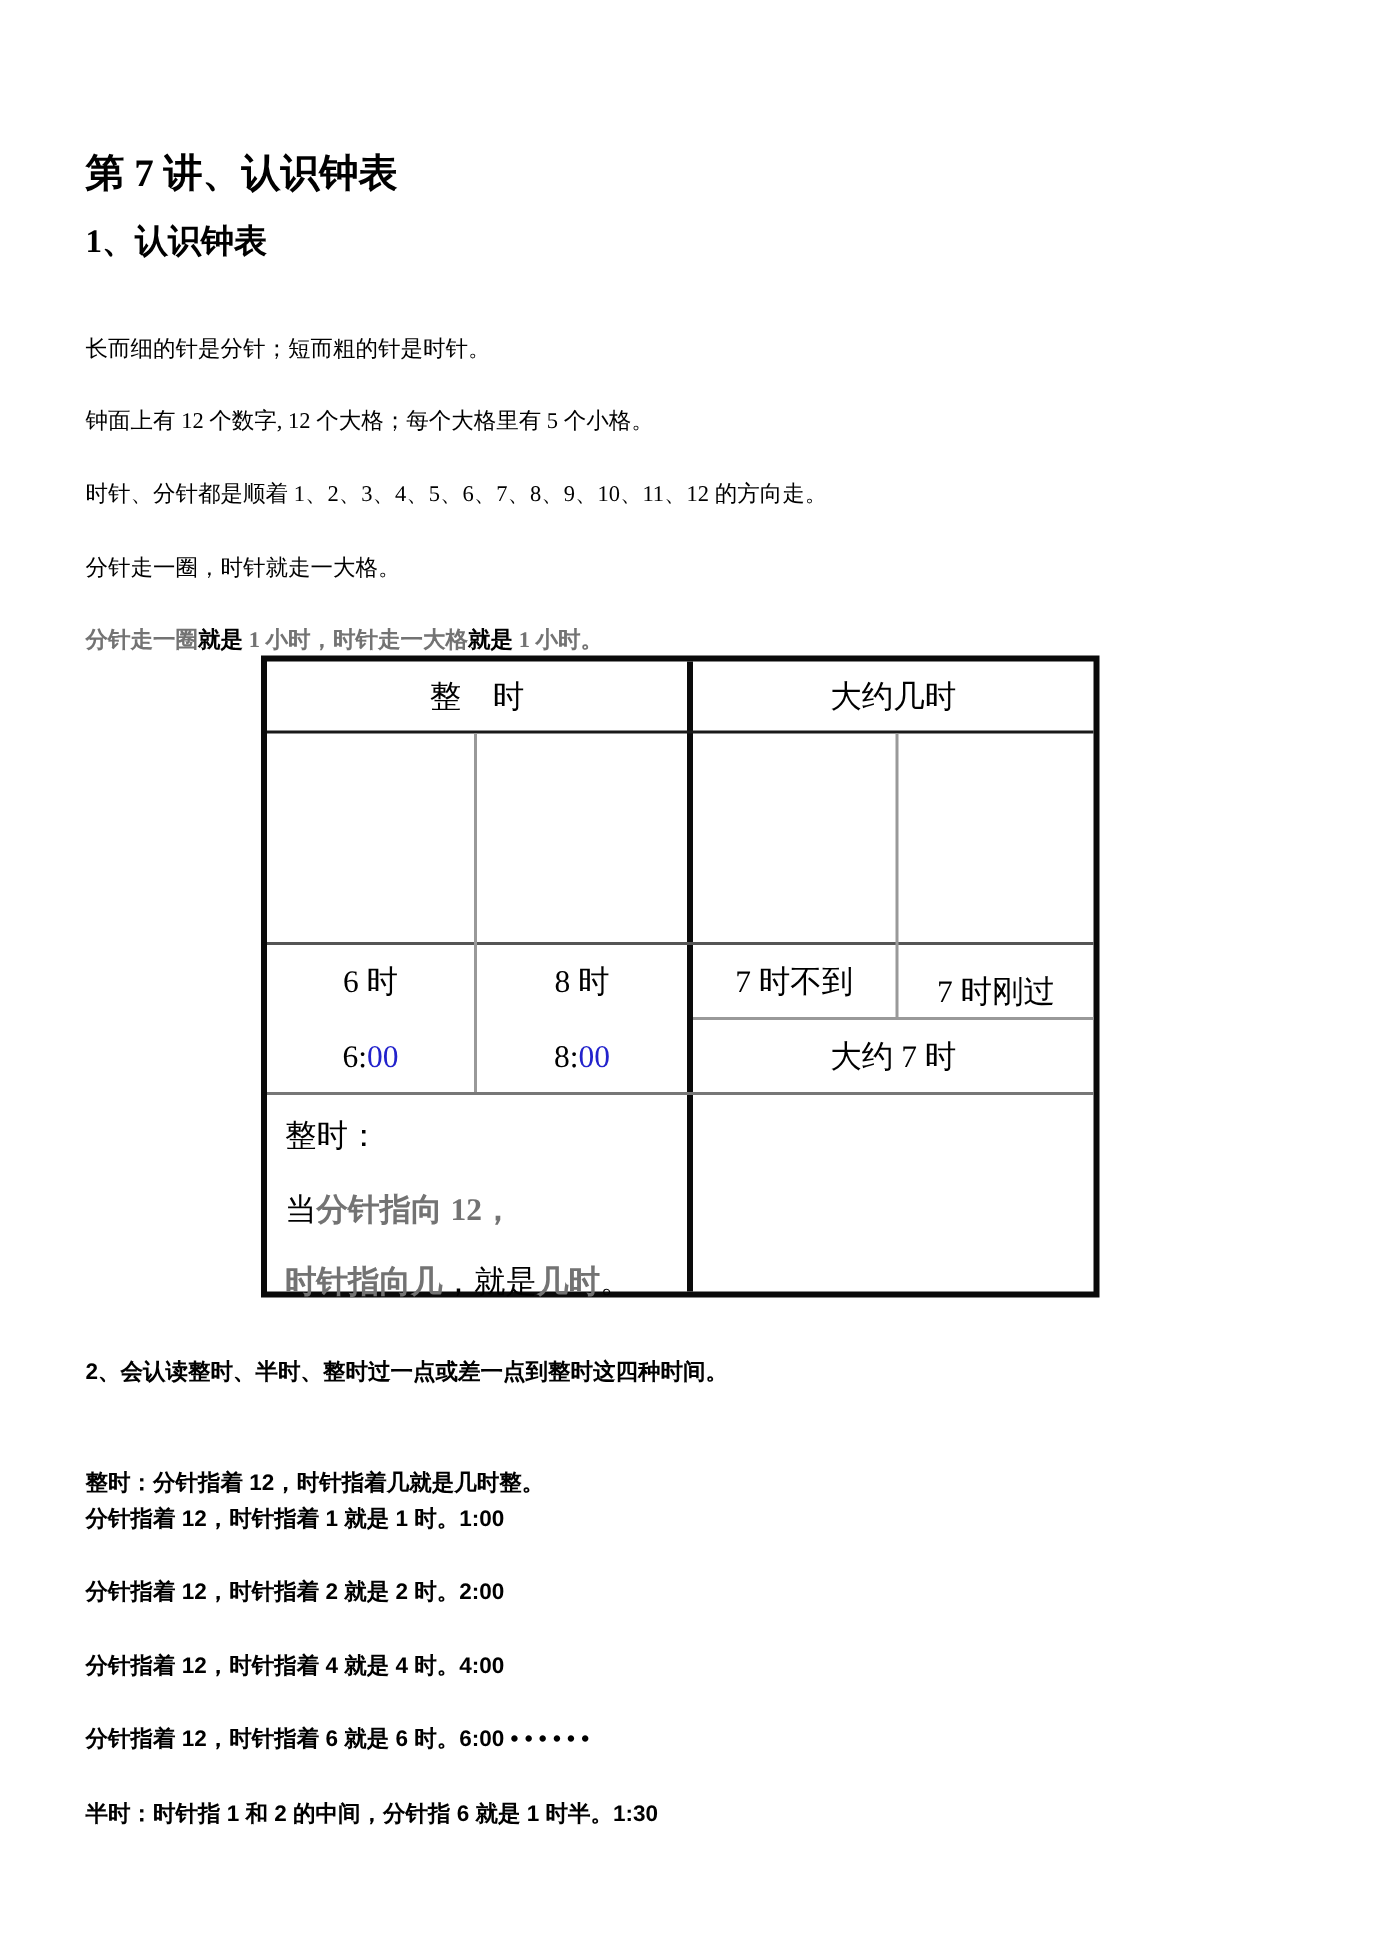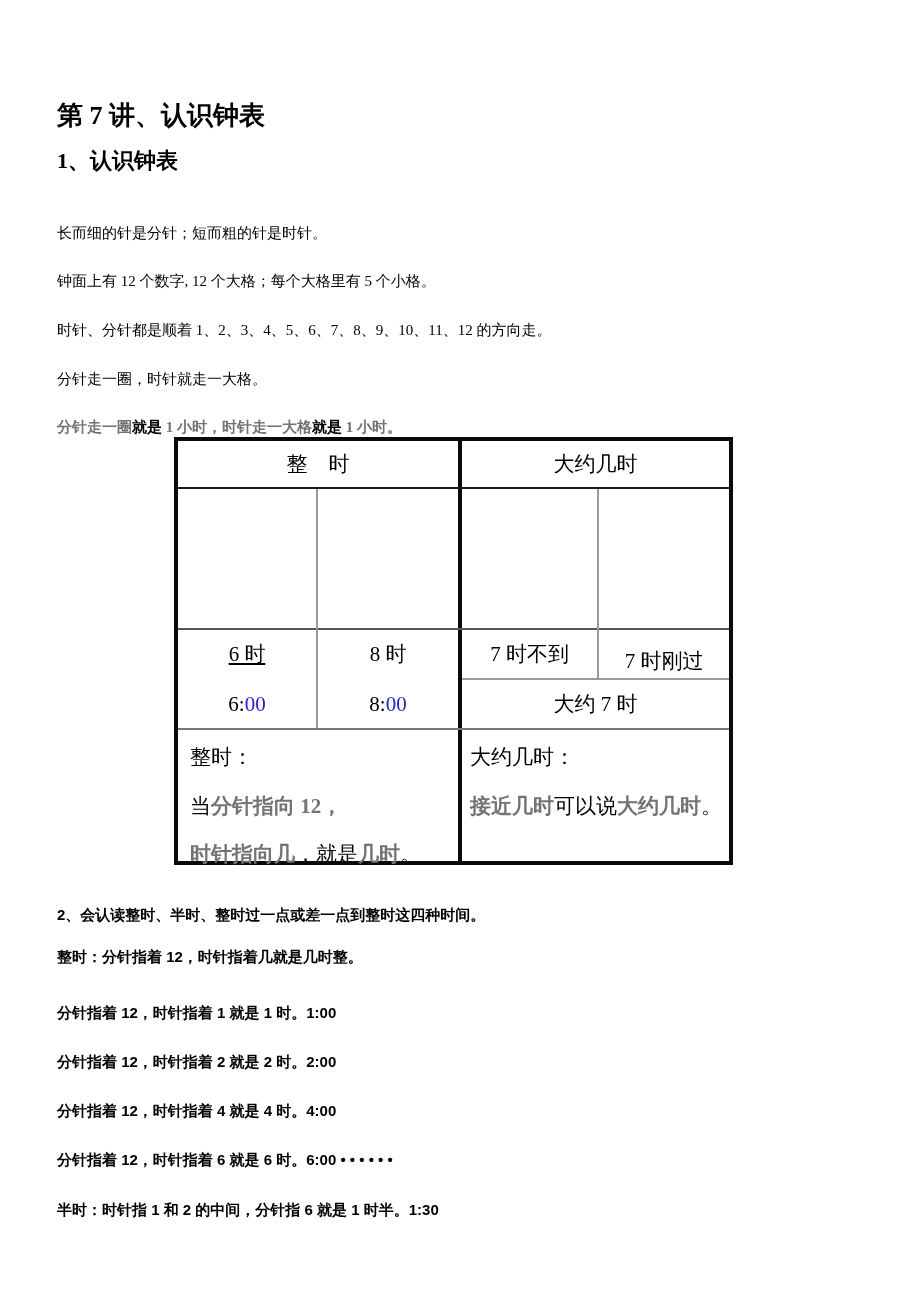--- a/index.html
+++ b/index.html
@@ -61,47 +61,43 @@
     <div class="hline h-mid"></div>
 
     <div class="cell" style="left:0;top:0;width:280px;height:46px;">整　时</div>
     <div class="cell" style="left:284px;top:0;width:267px;height:46px;">大约几时</div>
 
     <div class="cell" style="left:0;top:48px;width:138px;height:139px;"></div>
     <div class="cell" style="left:140px;top:48px;width:140px;height:139px;"></div>
     <div class="cell" style="left:284px;top:48px;width:135px;height:139px;"></div>
     <div class="cell" style="left:421px;top:48px;width:130px;height:139px;"></div>
 
-    <div class="cell" style="left:0;top:189px;width:138px;height:48px;text-decoration:underline;">6 时</div>
+    <div class="cell" style="left:0;top:189px;width:138px;height:48px;">6 时</div>
     <div class="cell" style="left:140px;top:189px;width:140px;height:48px;">8 时</div>
     <div class="cell" style="left:284px;top:189px;width:135px;height:48px;">7 时不到</div>
     <div class="cell" style="left:421px;top:189px;width:130px;height:62px;">7 时刚过</div>
 
     <div class="cell" style="left:0;top:240px;width:138px;height:47px;">
         <span class="run">6:</span>
         <span class="run blue">00</span>
       </div>
     <div class="cell" style="left:140px;top:240px;width:140px;height:47px;">
         <span class="run">8:</span>
         <span class="run blue">00</span>
       </div>
     <div class="cell" style="left:284px;top:239px;width:267px;height:48px;">大约 7 时</div>
 
     <div class="note" style="left:0;top:289px;width:280px;height:131px;padding-left:12px;">
       <p>整时：</p>
       <p><span class="run">当</span><span class="run red">分针指向 12，</span></p>
       <p><span class="run red">时针指向几</span><span class="run">，就是</span><span class="run red">几时</span><span class="run">。</span></p>
     </div>
-    <div class="note" style="left:284px;top:289px;width:267px;height:131px;padding-left:8px;">
-      <p>大约几时：</p>
-      <p><span class="run red">接近几时</span><span class="run">可以说</span><span class="run red">大约几时</span><span class="run">。</span></p>
-    </div>
   </div>
 
   <p class="line bold sans" style="top:885px;">2、会认读整时、半时、整时过一点或差一点到整时这四种时间。</p>
-  <p class="line bold sans" style="top:894px;margin-top:48px;">整时：分针指着 12，时针指着几就是几时整。</p>
+  <p class="line bold sans" style="top:926px;margin-top:48px;">整时：分针指着 12，时针指着几就是几时整。</p>
   <p class="line bold sans" style="top:983px;">分针指着 12，时针指着 1 就是 1 时。1:00</p>
   <p class="line bold sans" style="top:1032px;">分针指着 12，时针指着 2 就是 2 时。2:00</p>
   <p class="line bold sans" style="top:1081px;">分针指着 12，时针指着 4 就是 4 时。4:00</p>
   <p class="line bold sans" style="top:1130px;">分针指着 12，时针指着 6 就是 6 时。6:00 • • • • • •</p>
   <p class="line bold sans" style="top:1180px;">半时：时针指 1 和 2 的中间，分针指 6 就是 1 时半。1:30</p>
 
 </div>
 
 </body></html>

